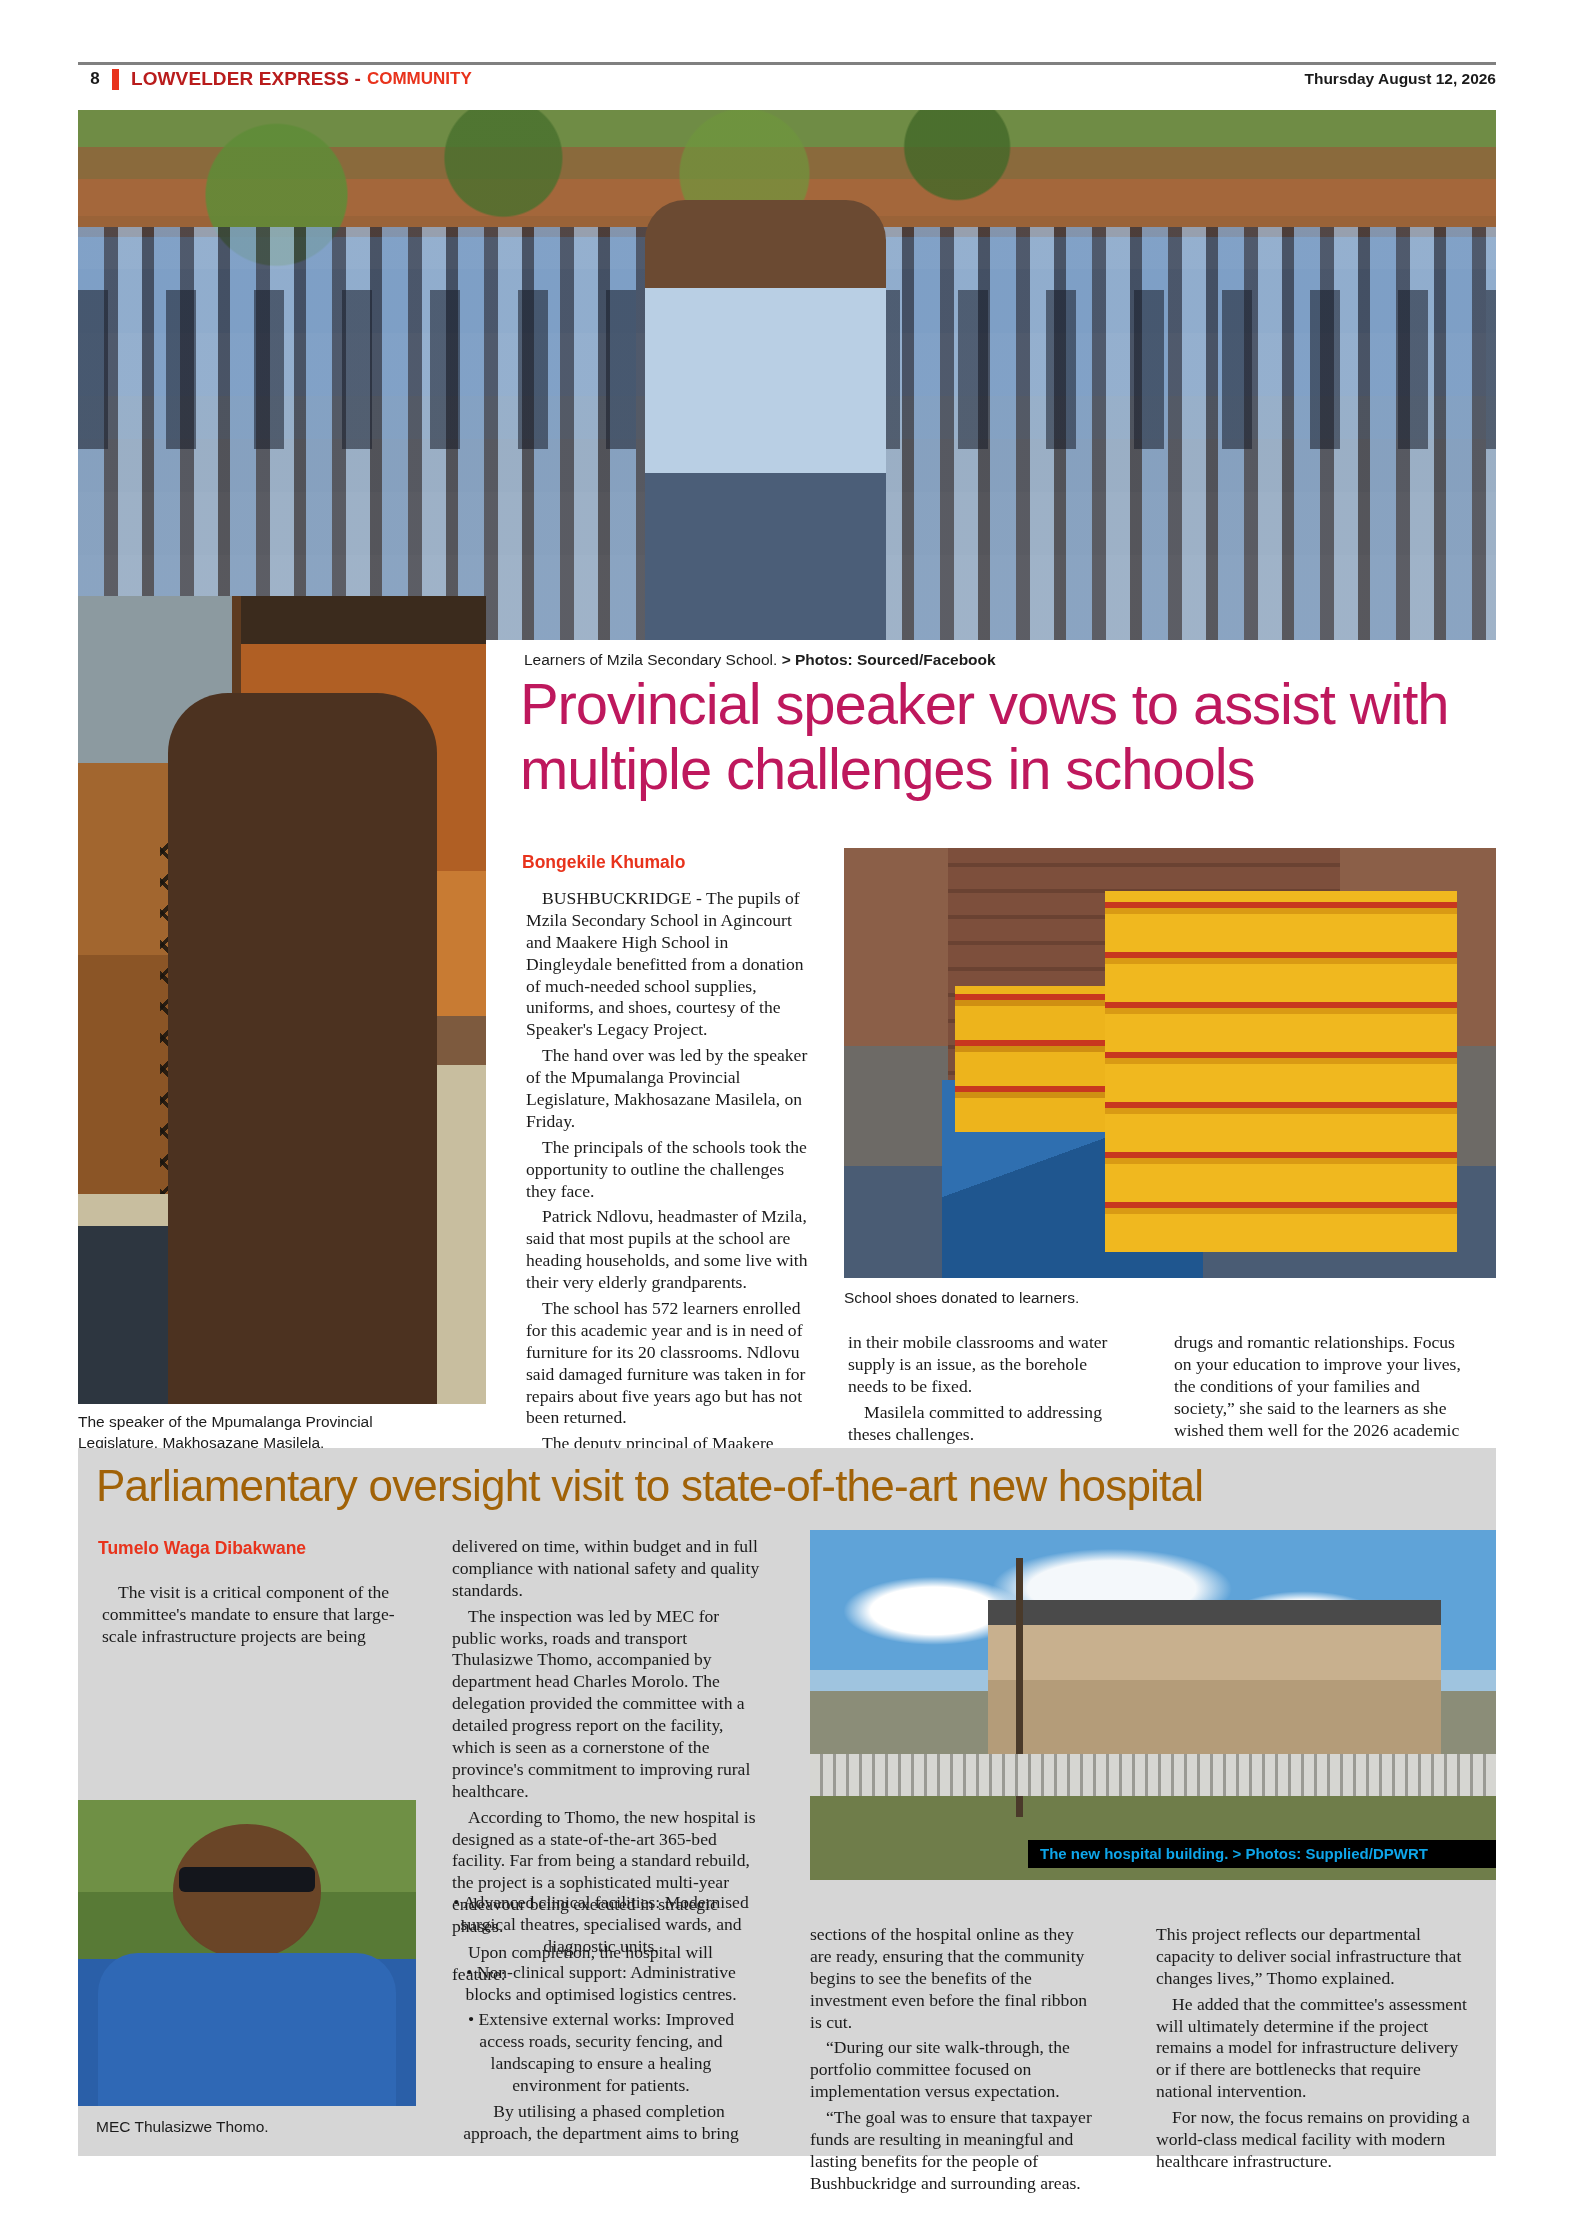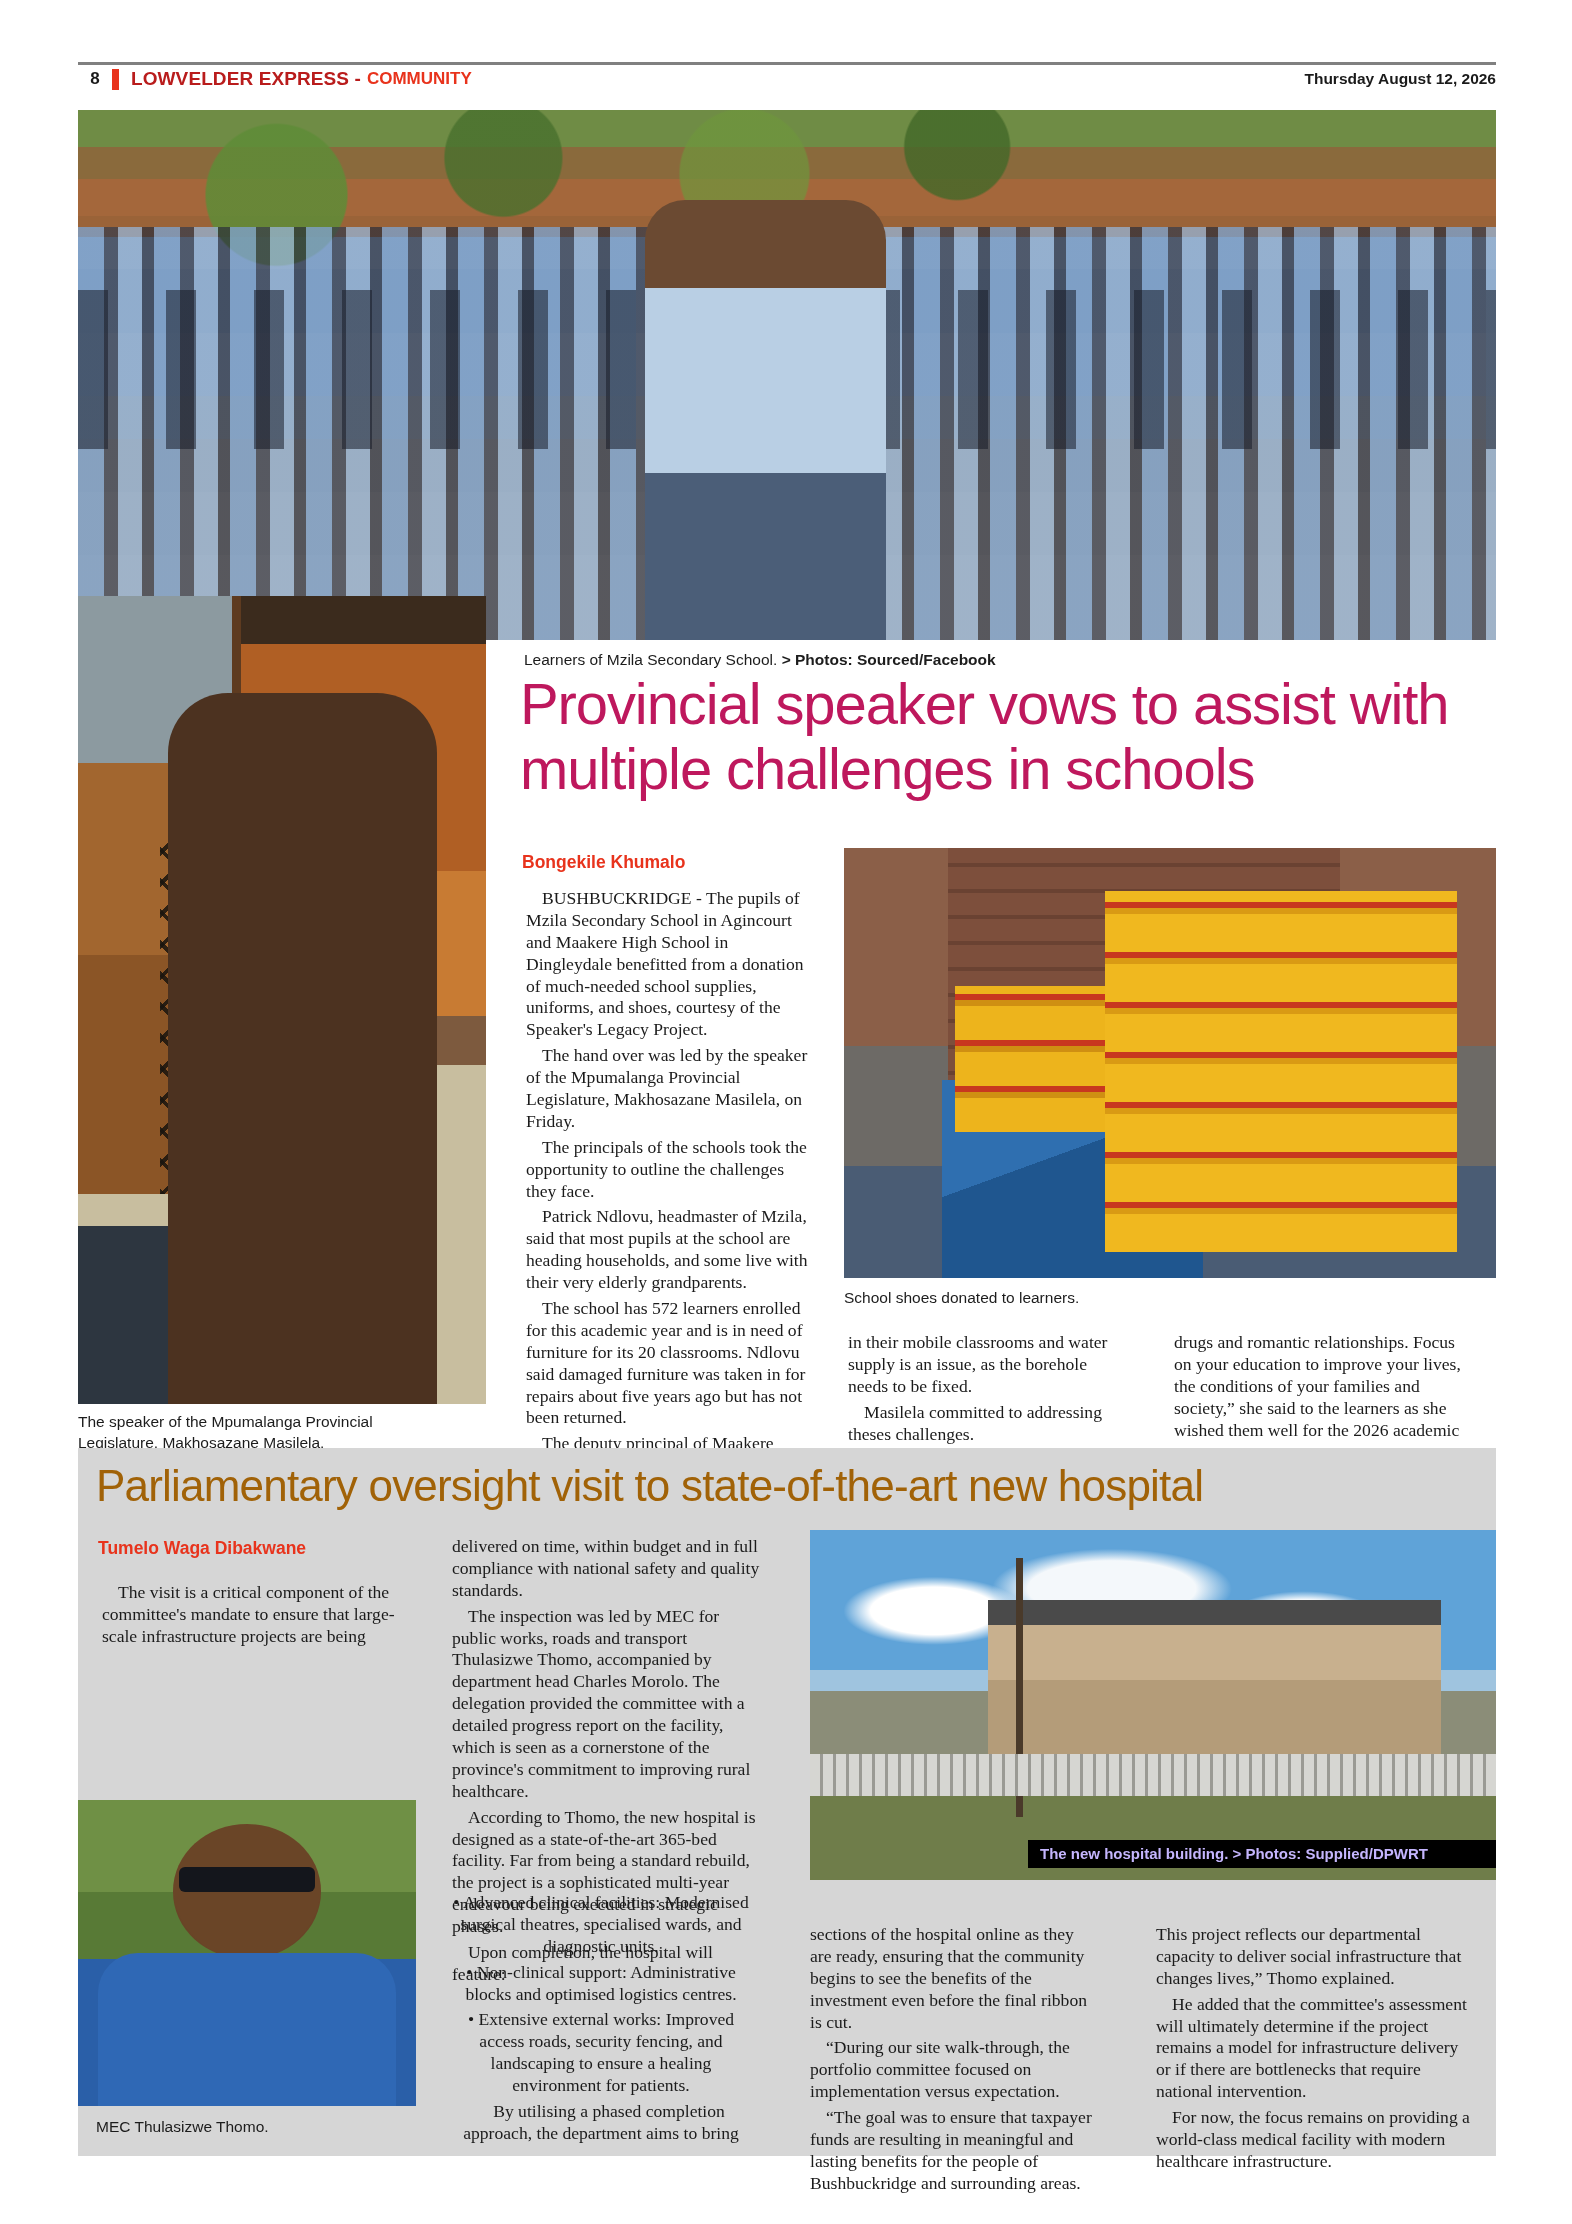--- a/index.html
+++ b/index.html
@@ -234,21 +234,21 @@
 
   .cap-hero  { left: 524px; top: 650px;  width: 900px; }
   .cap-port  { left: 78px;  top: 1412px; width: 330px; }
   .cap-shoes { left: 844px; top: 1288px; width: 620px; }
   .cap-mec   { left: 96px;  top: 2117px; width: 320px; }
 
   .cap-hosp {
     position: absolute;
     left: 1028px; top: 1840px; width: 468px; height: 28px;
     background: #000000;
-    color: #c4b5fd;
+    color: #0ea5e9;
     font-family: "Liberation Sans", sans-serif;
     font-size: 15px;
     font-weight: 700;
     line-height: 28px;
     padding-left: 12px;
   }
 
   
   .headline1 {
     position: absolute;

